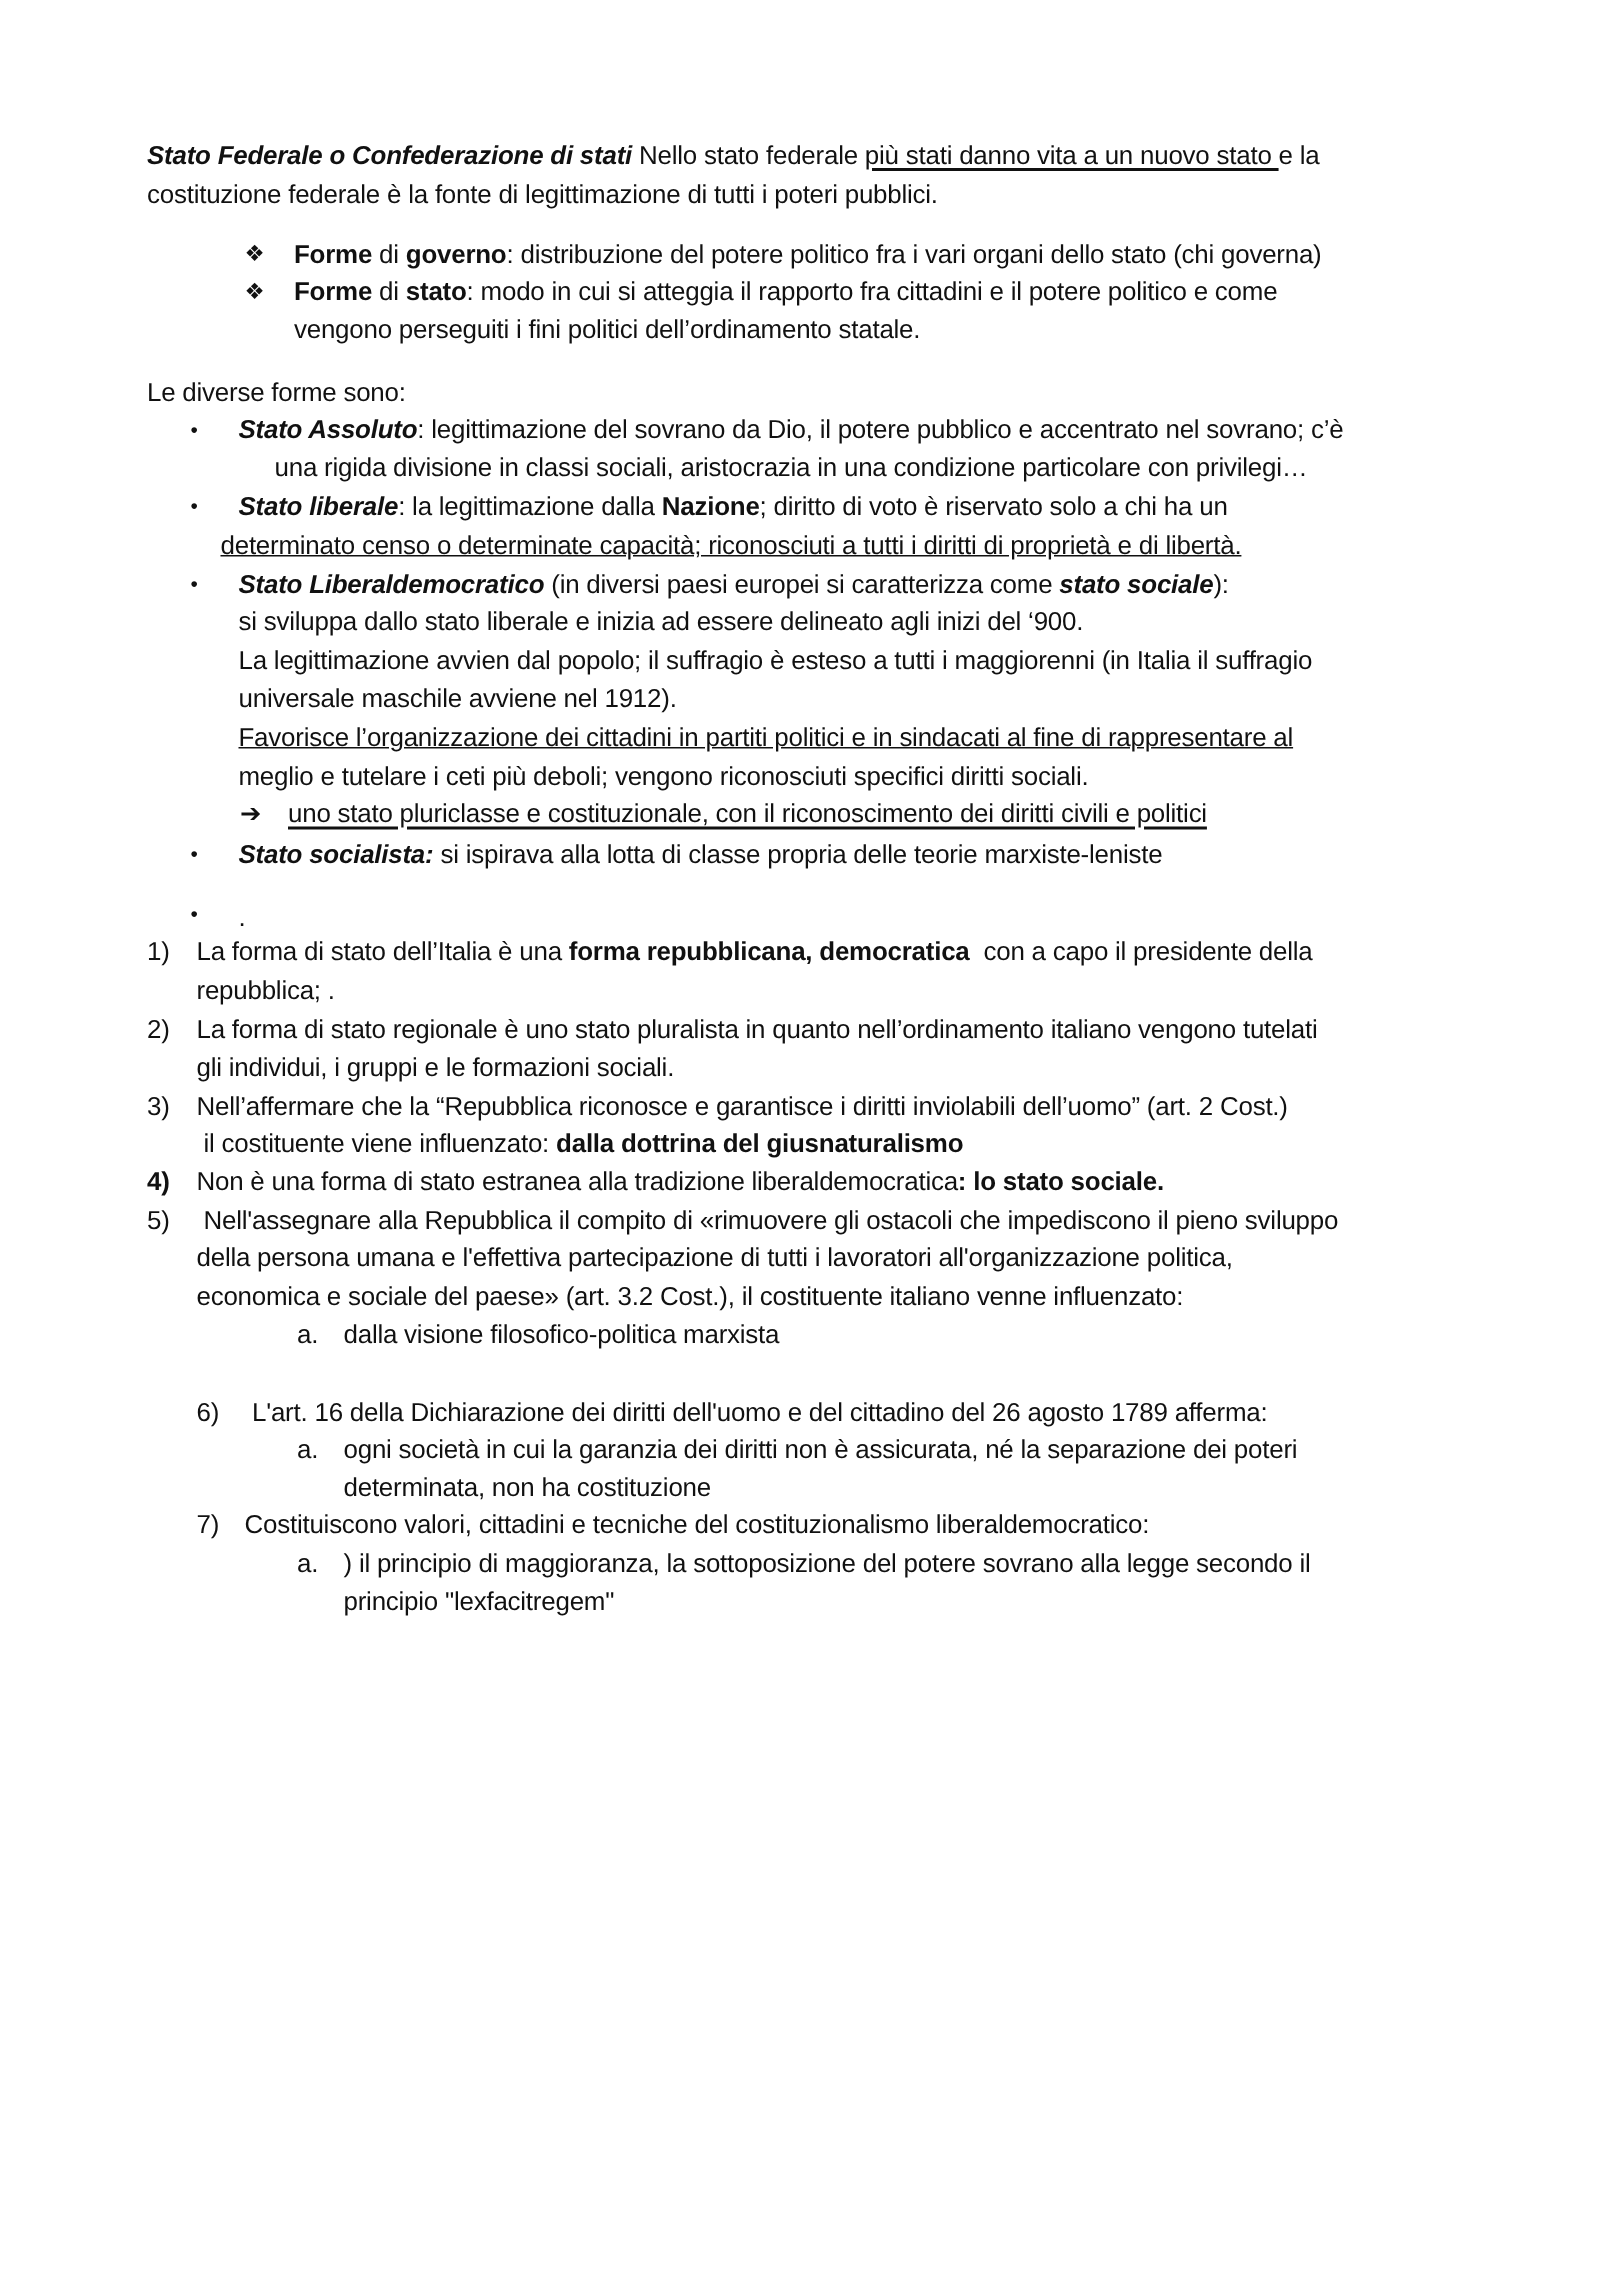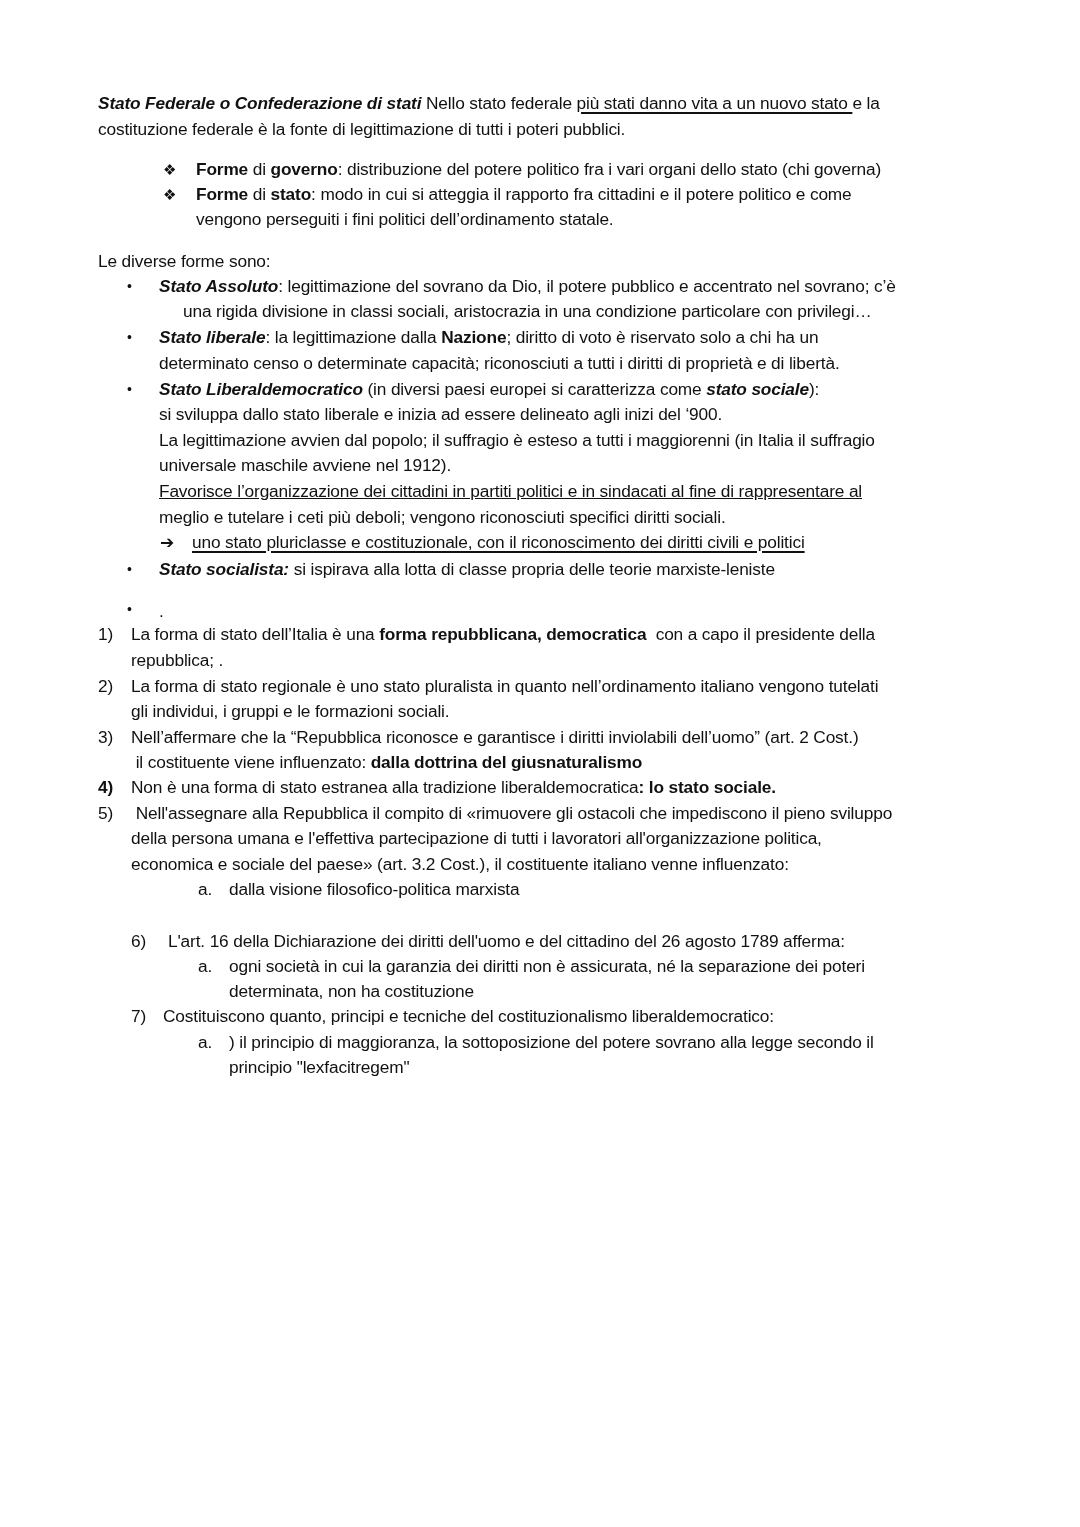--- a/index.html
+++ b/index.html
@@ -69,21 +69,21 @@
 <span class="glyph bullet-icon" style="left:127px; top:274px;">•</span>
 <div class="line" style="left:159px; top:274px;">
   <span class="bi">Stato Assoluto</span><span>: legittimazione del sovrano da Dio, il potere pubblico e accentrato nel sovrano; c’è</span>
 </div>
 <div class="line" style="left:151px; top:299px;margin-left:32px;">una rigida divisione in classi sociali, aristocrazia in una condizione particolare con privilegi…</div>
 
 <span class="glyph bullet-icon" style="left:127px; top:325px;">•</span>
 <div class="line" style="left:159px; top:325px;">
   <span class="bi">Stato liberale</span><span>: la legittimazione dalla </span><b>Nazione</b><span>; diritto di voto è riservato solo a chi ha un</span>
 </div>
-<div class="line" style="left:159px; top:351px;">determinato censo o determinate capacità; riconosciuti a tutti i diritti di proprietà e di libertà.</div>
+<div class="line" style="left:147px; top:351px;text-decoration:underline;">determinato censo o determinate capacità; riconosciuti a tutti i diritti di proprietà e di libertà.</div>
 
 <span class="glyph bullet-icon" style="left:127px; top:377px;">•</span>
 <div class="line" style="left:159px; top:377px;">
   <span class="bi">Stato Liberaldemocratico</span><span> (in diversi paesi europei si caratterizza come </span><span class="bi">stato sociale</span><span>):</span>
 </div>
 <div class="line" style="left:159px; top:402px;">si sviluppa dallo stato liberale e inizia ad essere delineato agli inizi del ‘900.</div>
 <div class="line" style="left:159px; top:428px;">La legittimazione avvien dal popolo; il suffragio è esteso a tutti i maggiorenni (in Italia il suffragio</div>
 <div class="line" style="left:159px; top:453px;">universale maschile avviene nel 1912).</div>
 <div class="line" style="left:159px; top:479px;text-decoration:underline;">Favorisce l’organizzazione dei cittadini in partiti politici e in sindacati al fine di rappresentare al</div>
 <div class="line" style="left:159px; top:505px;">meglio e tutelare i ceti più deboli; vengono riconosciuti specifici diritti sociali.</div>
@@ -126,16 +126,16 @@
 <span class="num" style="left:198px; top:877px;">a.</span>
 <div class="line" style="left:229px; top:877px;">dalla visione filosofico-politica marxista</div>
 
 <span class="num" style="left:131px; top:929px;">6)</span>
 <div class="line" style="left:168px; top:929px;">L'art. 16 della Dichiarazione dei diritti dell'uomo e del cittadino del 26 agosto 1789 afferma:</div>
 <span class="num" style="left:198px; top:954px;">a.</span>
 <div class="line" style="left:229px; top:954px;">ogni società in cui la garanzia dei diritti non è assicurata, né la separazione dei poteri</div>
 <div class="line" style="left:229px; top:979px;">determinata, non ha costituzione</div>
 
 <span class="num" style="left:131px; top:1004px;">7)</span>
-<div class="line" style="left:163px; top:1004px;">Costituiscono quanto, principi e tecniche del costituzionalismo liberaldemocratico:</div>
+<div class="line" style="left:163px; top:1004px;">Costituiscono valori, cittadini e tecniche del costituzionalismo liberaldemocratico:</div>
 <span class="num" style="left:198px; top:1030px;">a.</span>
 <div class="line" style="left:229px; top:1030px;">) il principio di maggioranza, la sottoposizione del potere sovrano alla legge secondo il</div>
 <div class="line" style="left:229px; top:1055px;">principio "lexfacitregem"</div>
 
 </body></html>

